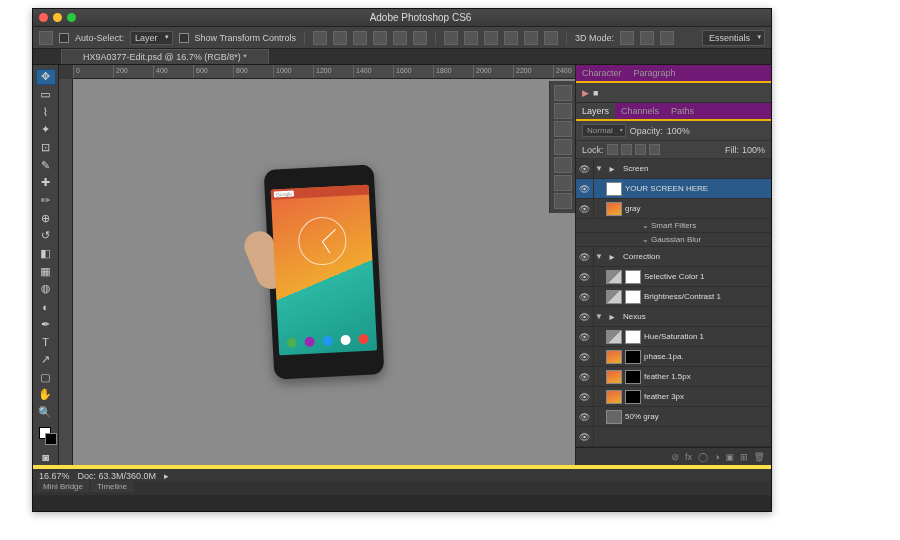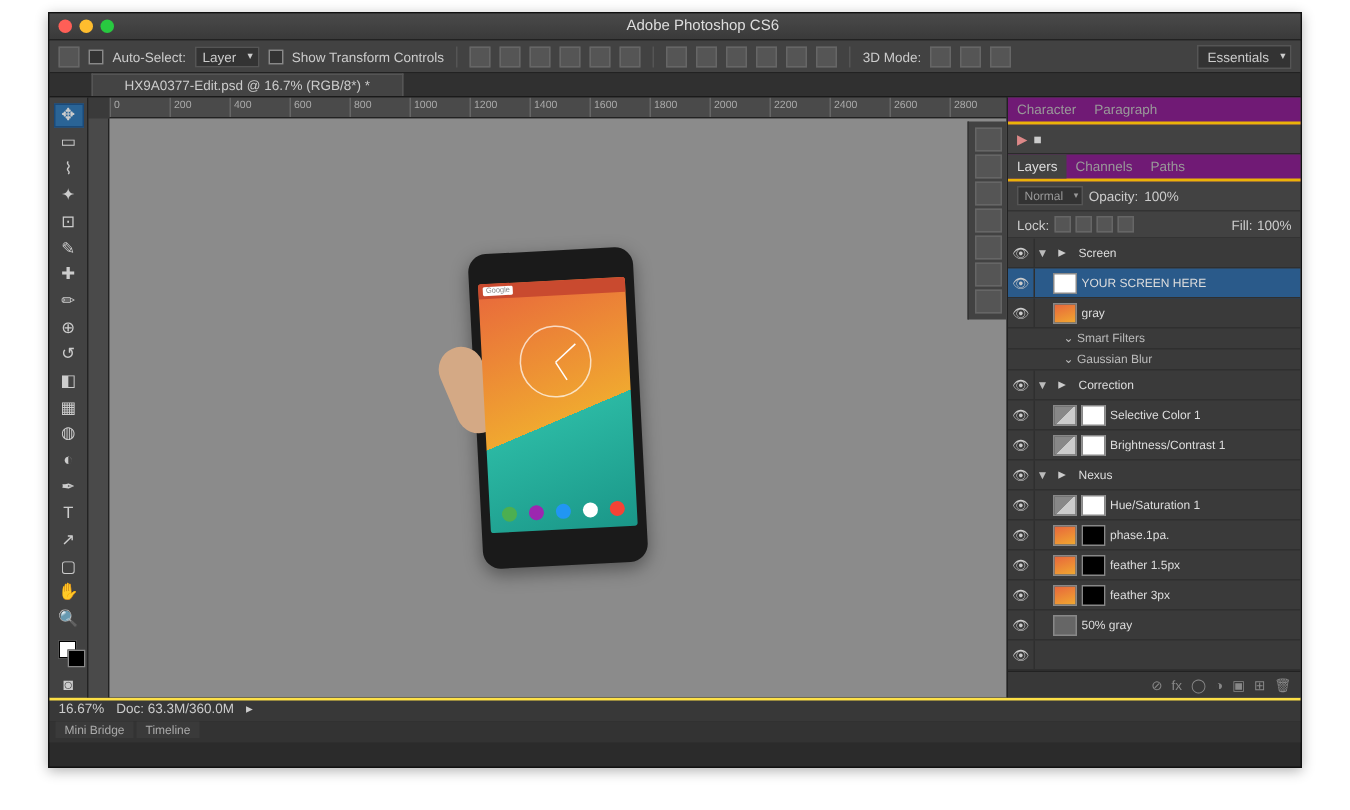--- a/index.html
+++ b/index.html
@@ -1,17 +1,17 @@
 <!DOCTYPE html>
 <html><head>
 <meta charset="utf-8">
 <style>
 *{margin:0;padding:0;box-sizing:border-box;font-family:"Lucida Grande","Segoe UI",sans-serif;font-size:9px;color:#ccc;user-select:none}
 body{background:#fff;width:900px;height:540px;position:relative}
-.ps-window{position:absolute;left:32px;top:8px;width:836px;height:504px;background:#2b2b2b;border:1px solid #111;box-shadow:0 2px 8px rgba(0,0,0,.3)}
+.ps-window{position:absolute;left:32px;top:8px;width:740px;height:504px;background:#2b2b2b;border:1px solid #111;box-shadow:0 2px 8px rgba(0,0,0,.3)}
 .mac-titlebar{height:18px;background:linear-gradient(#4a4a4a,#3a3a3a);display:flex;align-items:center;padding:0 6px;border-bottom:1px solid #222}
 .traffic{display:flex;gap:5px}
 .traffic span{width:9px;height:9px;border-radius:50%}
 .tl-close{background:#ff5f57}
 .tl-min{background:#ffbd2e}
 .tl-max{background:#28c940}
 .title-text{flex:1;text-align:center;font-size:10px;color:#ddd}
 .menubar{height:16px;background:#383838;display:flex;align-items:center;padding-left:6px;gap:10px;border-bottom:1px solid #222}
 .menubar span{font-size:9px;color:#bbb;cursor:default}
 .optbar{height:22px;background:#424242;display:flex;align-items:center;padding:0 6px;gap:6px;border-bottom:1px solid #222}
@@ -68,24 +68,24 @@
 .indent{display:inline-block}
 .twisty{width:10px;color:#bbb;font-size:8px;text-align:center}
 .thumb-sq{width:16px;height:14px;background:#666;border:1px solid #888;margin-right:3px;flex-shrink:0}
 .thumb-sq.folder{background:#3a3a3a;border:none;color:#ccc;font-size:10px;text-align:center;line-height:14px}
 .thumb-sq.white{background:#fff}
 .thumb-sq.mask{background:#fff;position:relative}
 .thumb-sq.mask.dark{background:#000}
 .thumb-sq.adj{background:linear-gradient(135deg,#888 50%,#ccc 50%)}
 .thumb-sq.img{background:linear-gradient(160deg,#e8663c,#f0a830)}
 .lname{font-size:8px;color:#ddd;white-space:nowrap;overflow:hidden}
-.fx-row{height:14px;display:flex;align-items:center;font-size:8px;color:#bbb;padding-left:37px;border-bottom:1px solid #2f2f2f}
+.fx-row{height:14px;display:flex;align-items:center;font-size:8px;color:#bbb;padding-left:66px;border-bottom:1px solid #2f2f2f}
 .panel-footer{height:18px;background:#383838;border-top:1px solid #222;display:flex;align-items:center;justify-content:flex-end;gap:6px;padding:0 6px}
 .panel-footer span{font-size:9px;color:#888}
-.statusline{height:16px;background:#383838;border-top:2px solid #fde047;display:flex;align-items:flex-start;padding:0 6px;gap:8px;font-size:9px;color:#aaa}
+.statusline{height:16px;background:#383838;border-top:4px solid #fde047;display:flex;align-items:flex-end;padding:0 6px;gap:8px;font-size:9px;color:#aaa}
 .bottom-tabs{height:14px;background:#333;display:flex;align-items:flex-start;padding-left:4px;gap:2px}
 .bottom-tabs span{padding:1px 6px;font-size:8px;background:#3a3a3a;color:#aaa}
 .side-icons{position:absolute;right:196px;top:72px;width:26px;background:#424242;border-left:1px solid #333;display:flex;flex-direction:column;gap:2px;padding:4px 0;align-items:center}
 .side-icons div{width:18px;height:16px;background:#555;border:1px solid #666}
 </style>
 </head>
 <body>
 
 <div class="ps-window">
 

